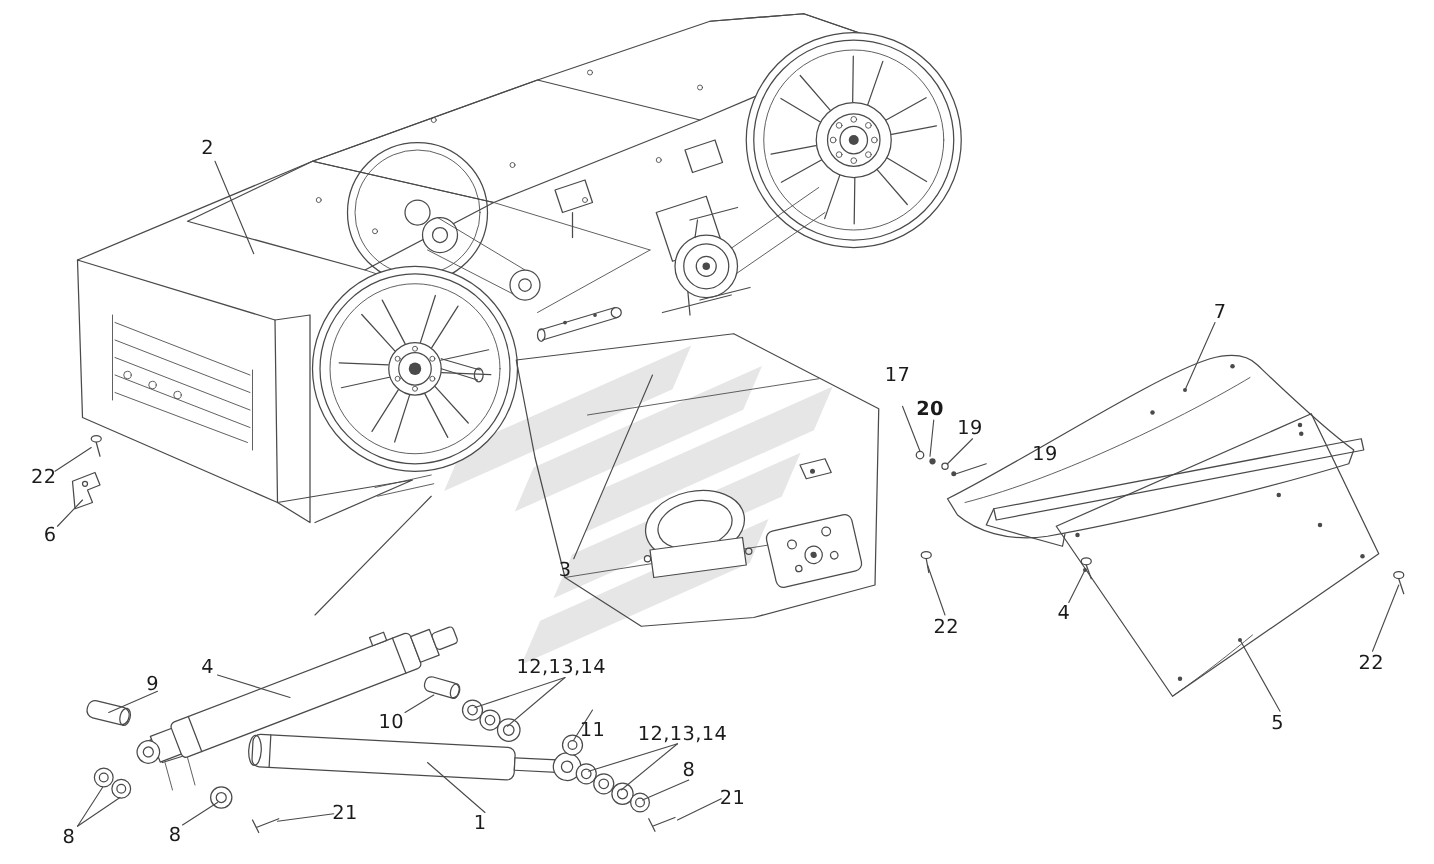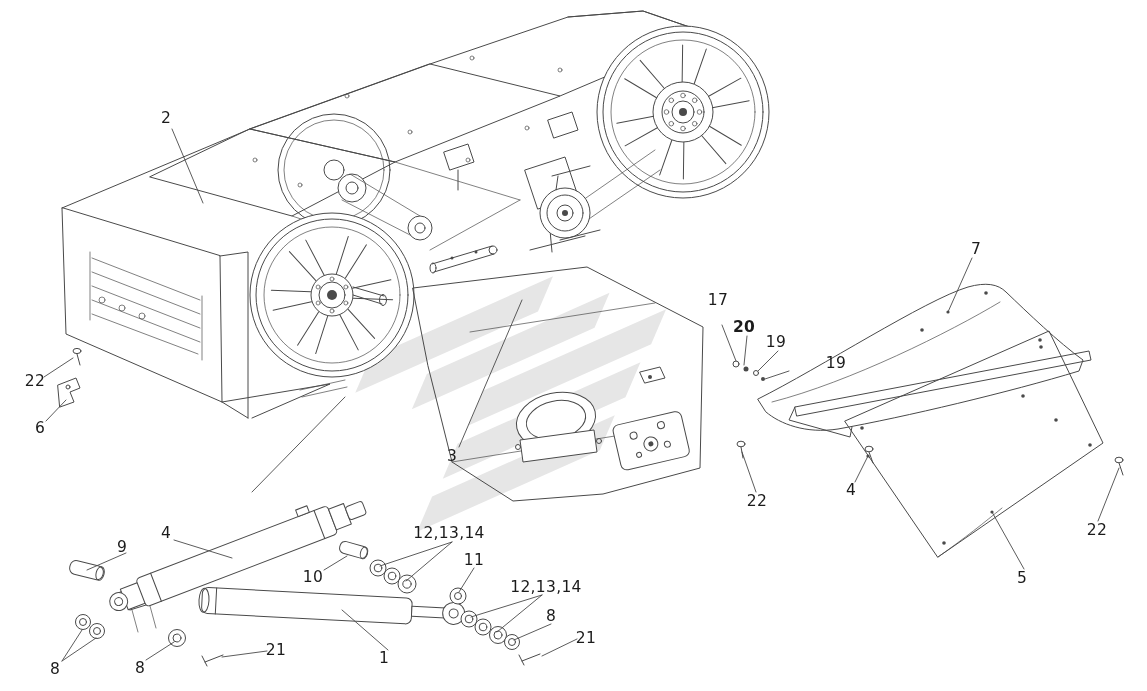--- a/index.html
+++ b/index.html
@@ -358,21 +358,21 @@
       <span class="callout" style="left: 40px; top: 428px;">6</span>
       <span class="callout" style="left: 452px; top: 456px;">3</span>
       <span class="callout" style="left: 757px; top: 501px;">22</span>
       <span class="callout" style="left: 851px; top: 490px;">4</span>
       <span class="callout" style="left: 1097px; top: 530px;">22</span>
       <span class="callout" style="left: 1022px; top: 578px;">5</span>
       <span class="callout" style="left: 122px; top: 547px;">9</span>
       <span class="callout" style="left: 166px; top: 533px;">4</span>
       <span class="callout" style="left: 313px; top: 577px;">10</span>
       <span class="callout" style="left: 449px; top: 533px;">12,13,14</span>
-      <span class="callout" style="left: 474px; top: 560px;">11</span>
+      <span class="callout" style="left: 474px; top: 584px;">11</span>
       <span class="callout" style="left: 546px; top: 587px;">12,13,14</span>
       <span class="callout" style="left: 551px; top: 616px;">8</span>
       <span class="callout" style="left: 384px; top: 658px;">1</span>
       <span class="callout" style="left: 55px; top: 669px;">8</span>
       <span class="callout" style="left: 140px; top: 668px;">8</span>
       <span class="callout" style="left: 276px; top: 650px;">21</span>
       <span class="callout" style="left: 586px; top: 638px;">21</span>
     </div>
 </div>
 

